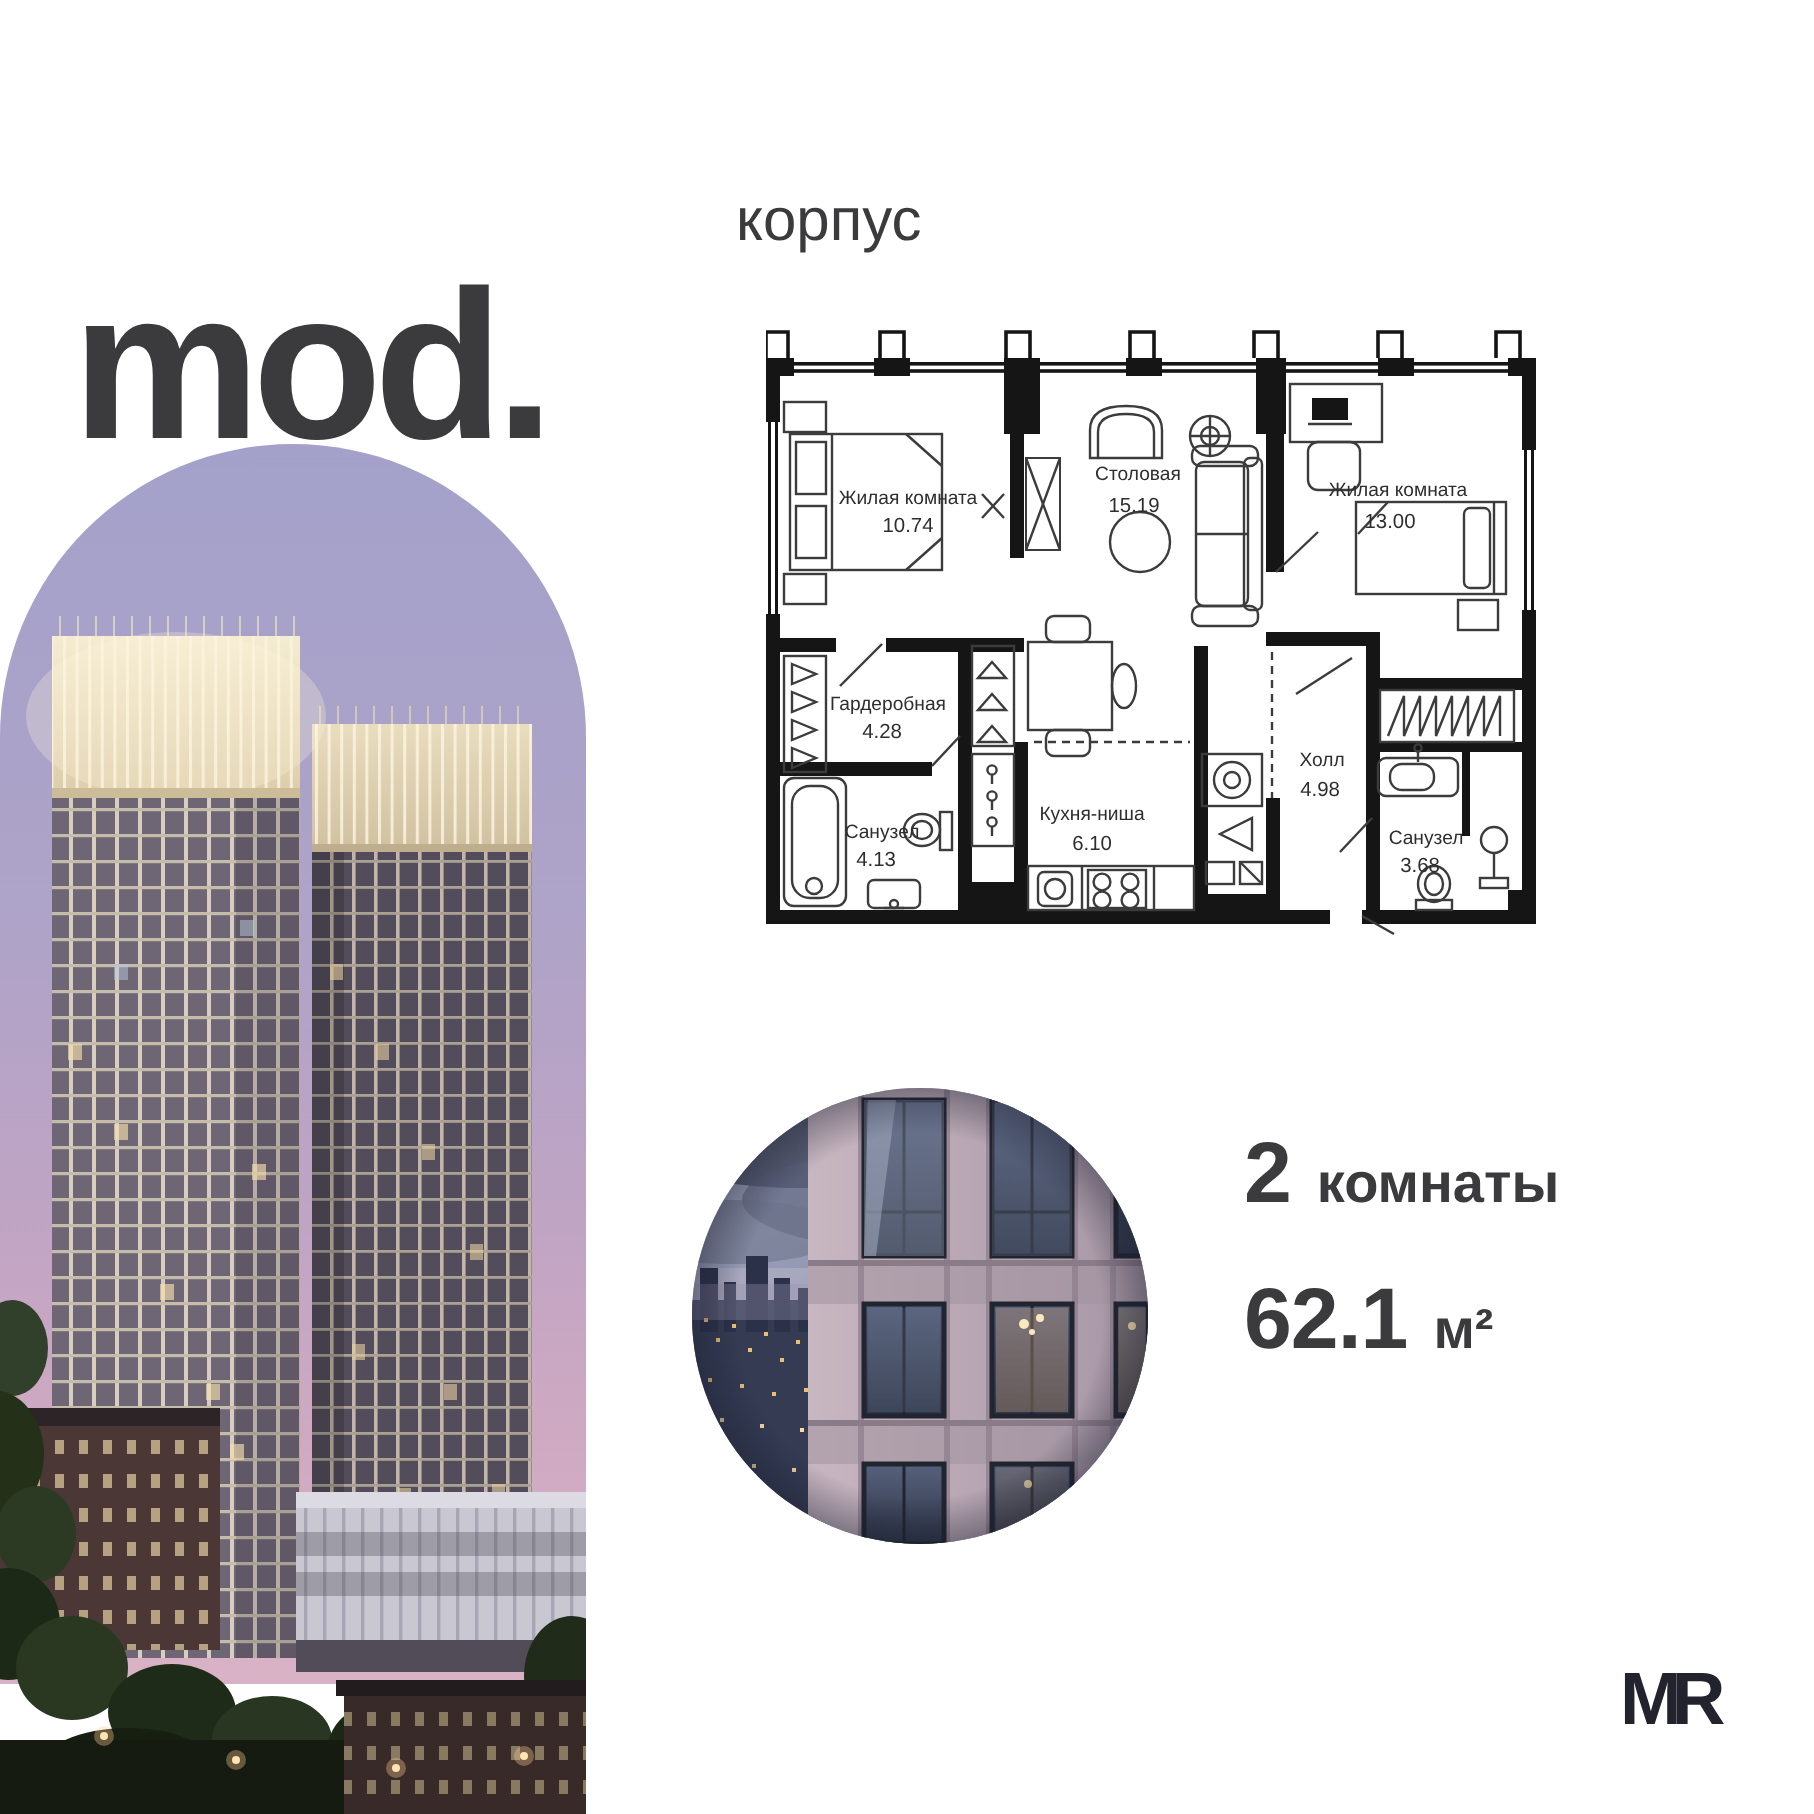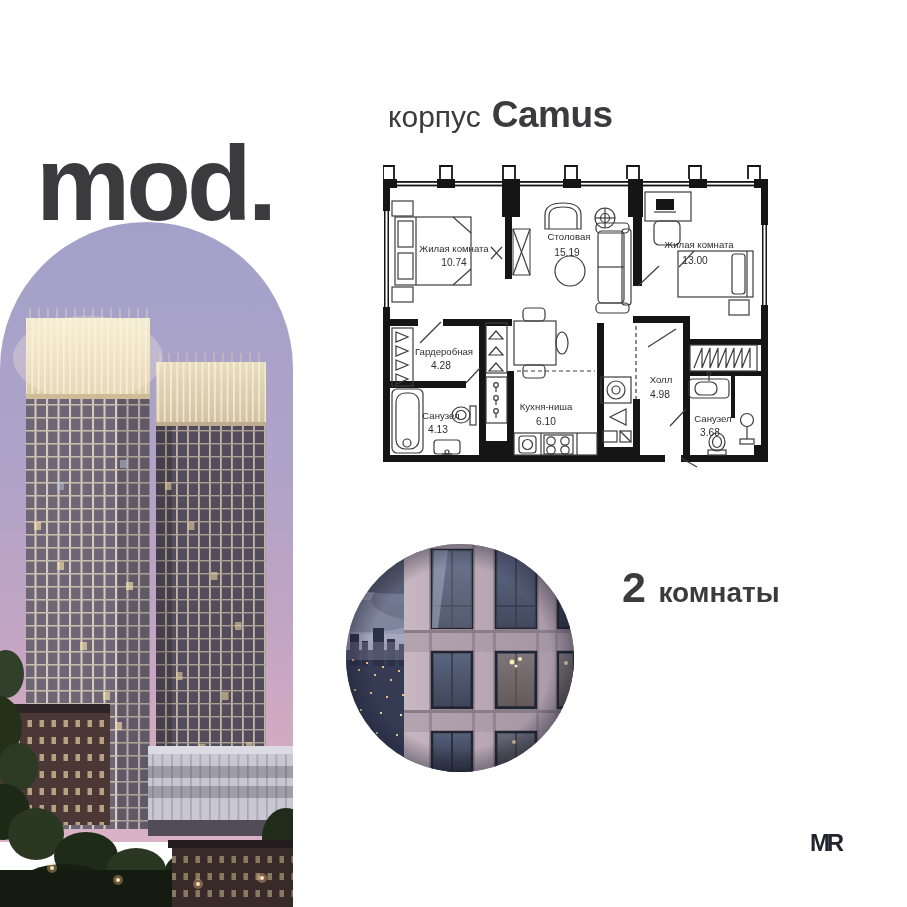--- a/index.html
+++ b/index.html
@@ -6,21 +6,21 @@
   .canvas{
     position:relative;width:907px;height:907px;background:#ffffff;overflow:hidden;
     font-family:"Liberation Sans",sans-serif;color:#3b3b3d;
   }
   
   .logo{
     position:absolute;left:36px;top:106px;font-size:106px;font-weight:700;
     letter-spacing:-4px;line-height:1;color:#3b3b3d;margin-top:24px;
   }
   
-  .hdr{position:absolute;left:388px;top:94px;display:flex;align-items:baseline;gap:11px;}
+  .hdr{position:absolute;left:368px;top:94px;display:flex;align-items:baseline;gap:11px;}
   .hdr-prefix{font-size:30px;font-weight:400;color:#3b3b3d;}
   .hdr-name{font-size:37px;font-weight:600;color:#3b3b3d;letter-spacing:-0.5px;}
   
   .plan{position:absolute;left:383px;top:158px;width:385px;height:312px;}
   .plan svg{display:block;width:100%;height:100%;}
   .plan text{font-family:"Liberation Sans",sans-serif;fill:#2e2e2e;}
   .room-name{font-size:9.6px;}
   .room-area{font-size:10.2px;}
   
   .arch{
@@ -34,34 +34,33 @@
     border-radius:50%;overflow:hidden;
   }
   .circle-photo svg{display:block;width:100%;height:100%;}
   
   .stats{position:absolute;left:622px;top:566px;}
   .stat-row{display:flex;align-items:baseline;gap:13px;height:73px;}
   .stat-value{font-size:43px;font-weight:700;color:#3b3b3d;letter-spacing:-0.5px;line-height:1;}
   .stat-label{font-size:28px;font-weight:700;color:#3b3b3d;line-height:1;}
   
   .mr{
-    position:absolute;left:810px;top:831px;font-size:24px;font-weight:700;
+    position:absolute;left:810px;top:831px;font-size:37px;font-weight:700;
     letter-spacing:-0.13em;color:#23232d;line-height:1;
   }
 </style>
 </head>
 <body>
 
 <div class="canvas">
 
   <div class="logo">mod.</div>
 
   <div class="hdr">
     <span class="hdr-prefix">корпус</span>
-    <span class="hdr-name">Camus</span>
   </div>
 
   <div class="plan">
     <svg viewBox="0 0 385 310">
 
       <g fill="#151515">
 
         <g fill="none" stroke="#151515" stroke-width="1.8">
           <path d="M0,20V7H11V20"></path>
             <path d="M57,20V7H69V20"></path>
@@ -566,17 +565,21 @@
       </g>
       <rect width="228" height="228" fill="url(#vignG)"></rect>
     </svg>
   </div>
 
   <div class="stats">
     <div class="stat-row">
       <span class="stat-value">2</span>
       <span class="stat-label">комнаты</span>
     </div>
+    <div class="stat-row">
+      <span class="stat-value">62.1</span>
+      <span class="stat-label">м²</span>
+    </div>
   </div>
 
   <div class="mr">MR</div>
 
 </div>
 
 </body></html>

